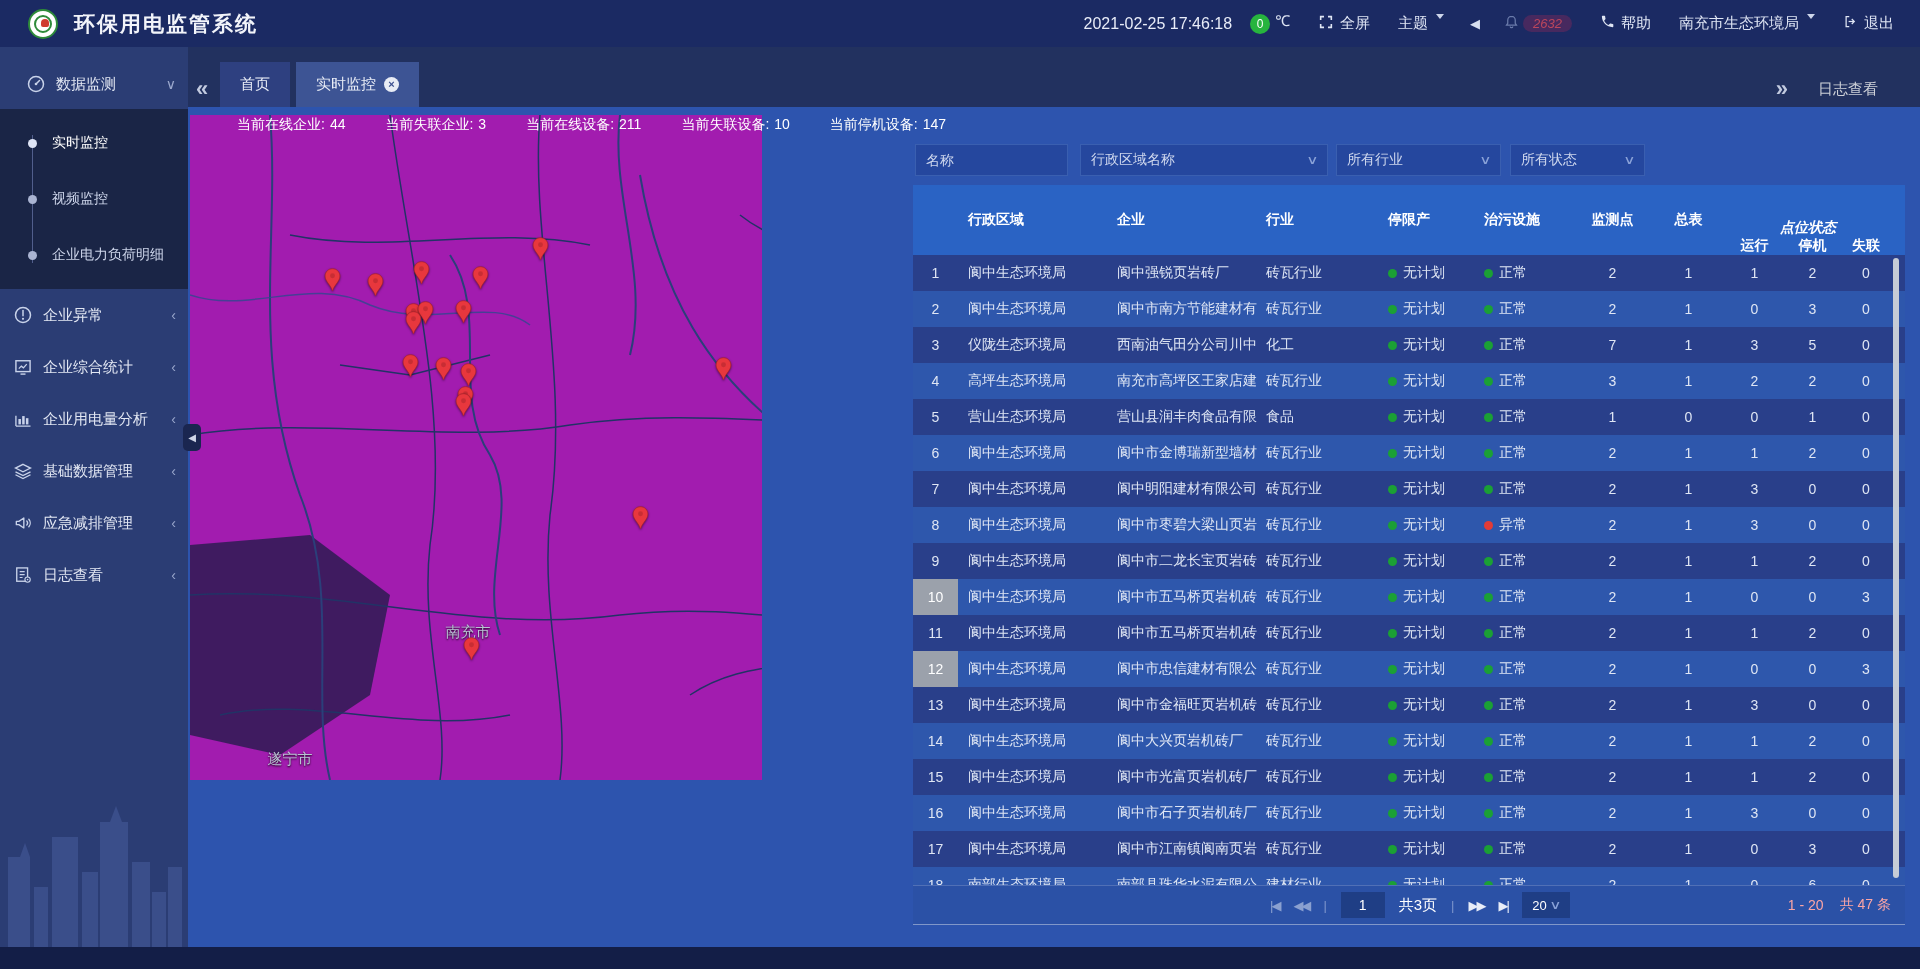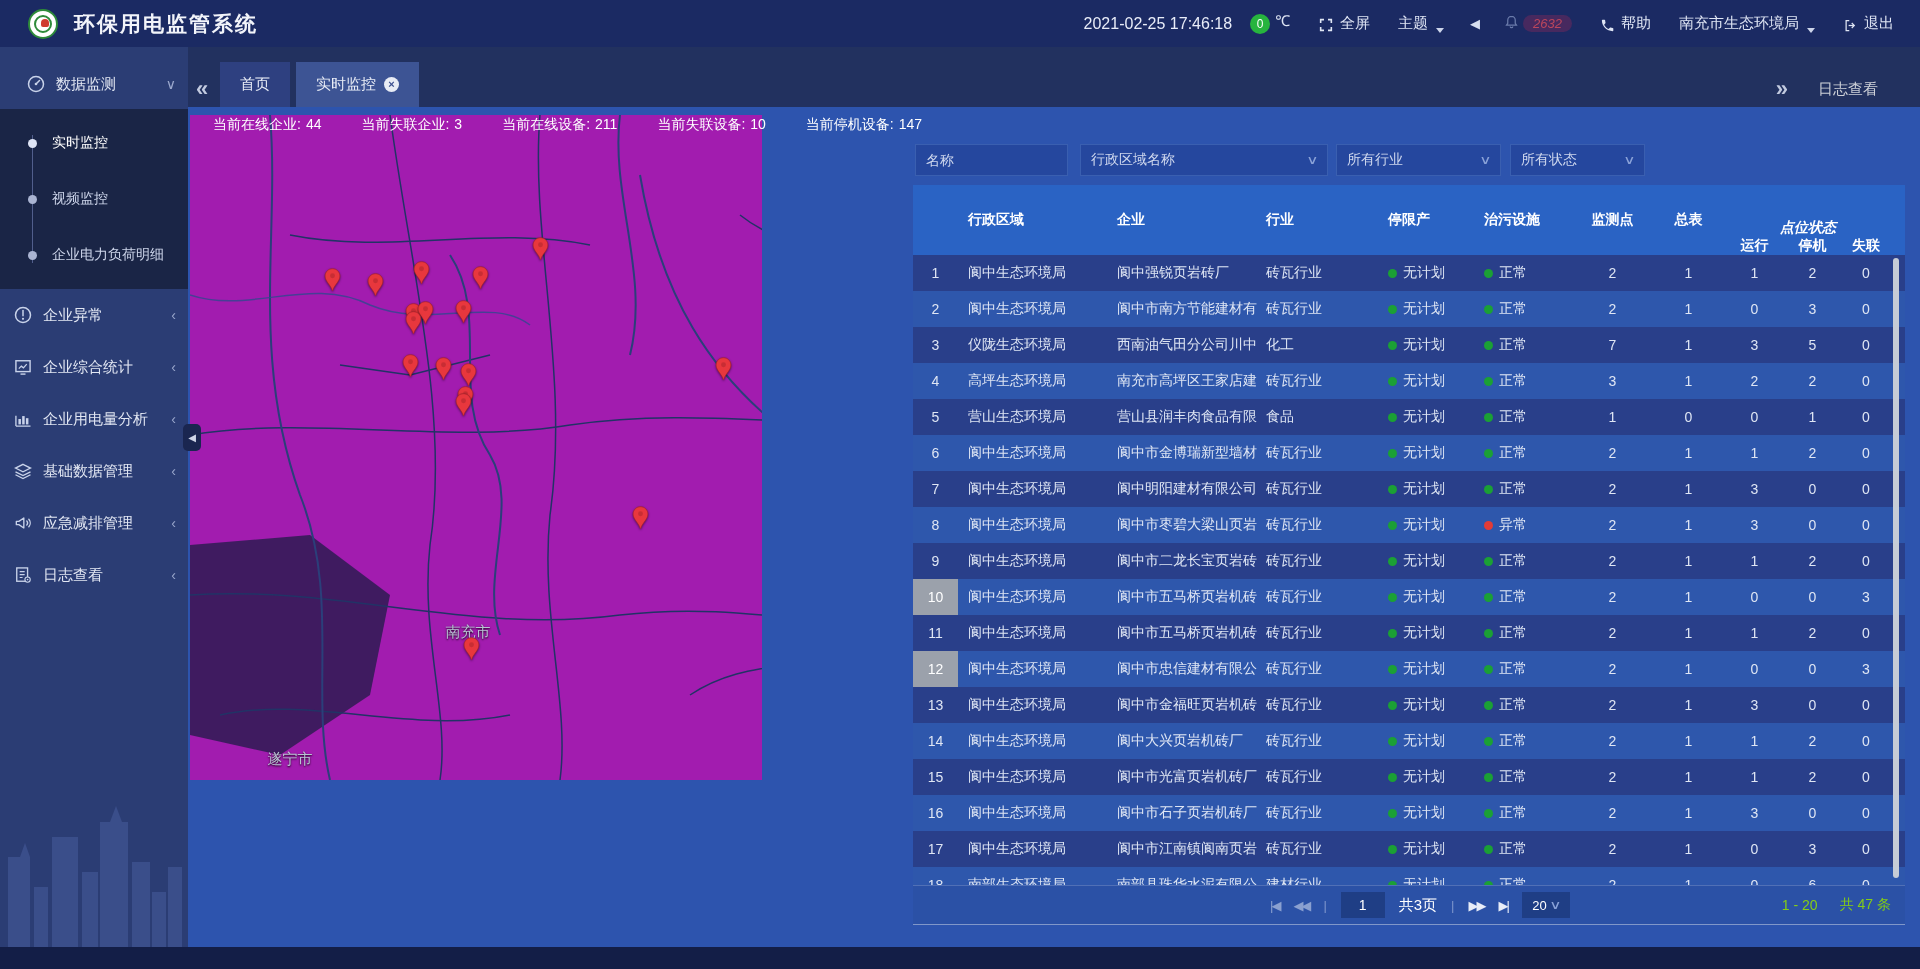--- a/index.html
+++ b/index.html
@@ -10,21 +10,21 @@
   .hdr { position:absolute; left:0; top:0; width:1920px; height:47px; background:#1b2a63; display:flex; align-items:center; z-index:20; }
   .logo { width:30px; height:30px; border-radius:50%; background:#fff; border:2px solid #2e8b3a; margin-left:28px; position:relative; flex:0 0 auto; }
   .logo::before { content:''; position:absolute; left:4px; top:4px; right:4px; bottom:4px; border:2px solid #2e8b3a; border-radius:50%; }
   .logo::after { content:''; position:absolute; left:11px; top:8px; width:8px; height:8px; background:#d03b2f; border-radius:50% 50% 2px 2px; }
   .hdr-title { color:#f2f4fa; font-size:21px; font-weight:bold; letter-spacing:2px; margin-left:16px; }
   .hdr-right { margin-left:auto; display:flex; align-items:center; color:#dfe5f4; font-size:15px; padding-right:26px; }
   .hdr-right > * { flex:0 0 auto; }
   .dt { font-size:16px; color:#e8ecf8; }
   .temp-badge { width:20px; height:20px; border-radius:50%; background:#27b43e; color:#fff; font-size:12px; display:inline-flex; align-items:center; justify-content:center; margin-left:18px; }
   .temp-unit { margin-left:5px; margin-top:-8px; }
-  .hbtn { display:inline-flex; align-items:flex-end; gap:6px; margin-left:28px; cursor:pointer; white-space:nowrap; }
+  .hbtn { display:inline-flex; align-items:flex-start; gap:6px; margin-left:28px; cursor:pointer; white-space:nowrap; }
   .hbtn svg { display:block; }
   .caret-down { display:inline-block; width:0; height:0; border-left:4px solid transparent; border-right:4px solid transparent; border-top:5px solid #cdd5ea; margin-left:2px; }
   .mute { font-size:13px; margin-left:26px; color:#d8dff0; }
   .bell-wrap { display:inline-flex; align-items:center; margin-left:24px; opacity:.95;font-style:italic; }
   .badge { background:rgba(150,40,90,.38); color:#c4485c; border-radius:10px; padding:1px 10px; font-size:13px; margin-left:4px; }
 
   
   .sidebar { position:absolute; left:0; top:47px; width:188px; height:900px; background:#2b3d74; z-index:10; padding-top:12px; overflow:hidden; }
   .side-item { height:50px; display:flex; align-items:center; padding:0 12px 0 26px; color:#e2e7f3; font-size:15px; cursor:pointer; }
   .side-item .s-icon { width:20px; height:20px; margin-right:10px; color:#c9d3ea; }
@@ -44,21 +44,21 @@
   .tab-scroll-l { position:absolute; left:8px; top:70%; transform:translateY(-50%); color:#c2cadf; font-size:22px; font-weight:bold; cursor:pointer; }
   .tabs { position:absolute; left:32px; bottom:0; display:flex; height:45px; }
   .tab { display:flex; align-items:center; gap:8px; padding:0 20px; background:#2e4080; color:#e8ecf6; font-size:15px; margin-right:6px; cursor:pointer; }
   .tab.active { background:#3d5494; }
   .tab-close { width:15px; height:15px; border-radius:50%; background:#e8ecf5; color:#3d5190; font-size:11px; font-weight:bold; display:inline-flex; align-items:center; justify-content:center; line-height:1; cursor:pointer; }
   .tabbar-right { position:absolute; right:42px; top:70%; transform:translateY(-50%); display:flex; align-items:center; gap:30px; }
   .tab-scroll-r { color:#c2cadf; font-size:22px; font-weight:bold; cursor:pointer; }
   .close-ops { color:#ced1d8; font-size:15px; cursor:pointer; }
 
   
-  .statusbar { position:absolute; left:188px; top:107px; width:1732px; height:36px; display:flex; align-items:center; padding-left:25px; gap:40px; color:#fff; font-size:14px; z-index:4; }
+  .statusbar { position:absolute; left:188px; top:107px; width:1732px; height:36px; display:flex; align-items:center; padding-left:49px; gap:40px; color:#fff; font-size:14px; z-index:4; }
   .status-item { white-space:nowrap; }
   .status-item .v { margin-left:5px; }
 
   
   .map { position:absolute; left:190px; top:115px; width:572px; height:665px; background:#a21caf; overflow:hidden; }
   .map-city { position:absolute; color:#b9c2d4; font-size:15px; text-shadow:0 1px 2px #000; transform:translate(-50%,-50%); white-space:nowrap; }
   .map-pin { position:absolute; width:17px; height:24px; margin-left:-8px; margin-top:-23px; color:var(--pin,#e8373d); cursor:pointer; filter:drop-shadow(0 1px 1px rgba(0,0,0,.5)); }
   .collapse-btn { position:absolute; left:183px; top:424px; width:18px; height:27px; background:#1a2650; border-radius:5px; color:#cfd6e8; font-size:10px; display:flex; align-items:center; justify-content:center; cursor:pointer; z-index:12; }
 
   
@@ -106,21 +106,21 @@
 
   
   .pagination { position:absolute; left:913px; top:885px; width:992px; height:40px; background:#2b51a6; border-top:1px solid rgba(255,255,255,.18); border-bottom:1px solid rgba(255,255,255,.4); z-index:5; }
   .pg-controls { position:absolute; left:357px; top:0; height:100%; display:flex; align-items:center; gap:14px; color:#8aa0d0; font-size:13px; }
   .pg-ico { cursor:pointer; letter-spacing:-2px; white-space:nowrap; }
   .pg-ico.bright { color:#e8edf8; }
   .pg-sep { color:#7e95cc; }
   .pg-page { width:44px; height:26px; background:#1f3e85; border:none; color:#fff; text-align:center; font-size:14px; font-family:inherit; }
   .pg-pages { color:#fff; font-size:15px; }
   .pg-size { width:48px; height:26px; background:#1f3e85; color:#fff; font-size:13px; display:flex; align-items:center; justify-content:center; gap:4px; cursor:pointer; }
-  .pg-info { position:absolute; right:14px; top:0; height:100%; display:flex; align-items:center; gap:22px; color:#84cc16; font-size:14px; }
+  .pg-info { position:absolute; right:14px; top:0; height:100%; display:flex; align-items:center; gap:16px; color:#fca5a5; font-size:14px; }
 
   .footer-strip { position:absolute; left:0; bottom:0; width:1920px; height:22px; background:#131e47; z-index:15; }
 </style>
 </head>
 <body>
 
 <div class="app">
 
   <header class="hdr">
     <div class="logo"></div>

